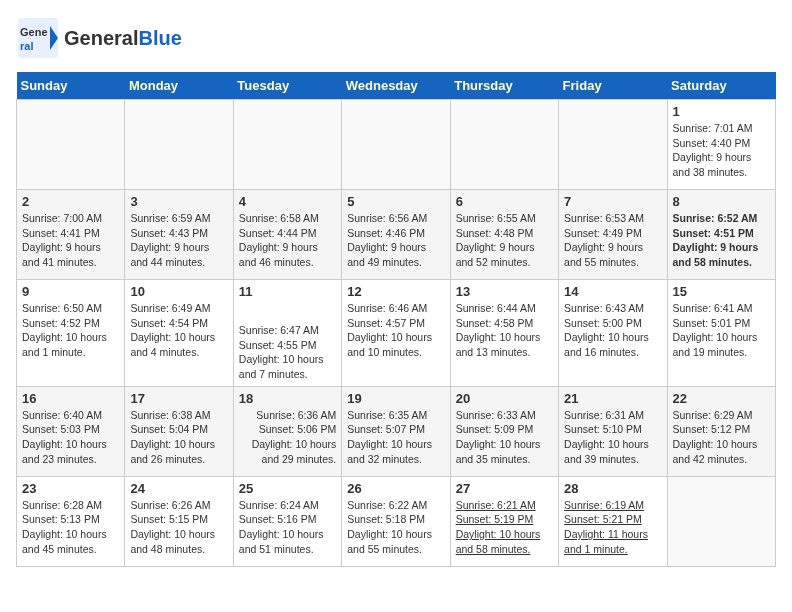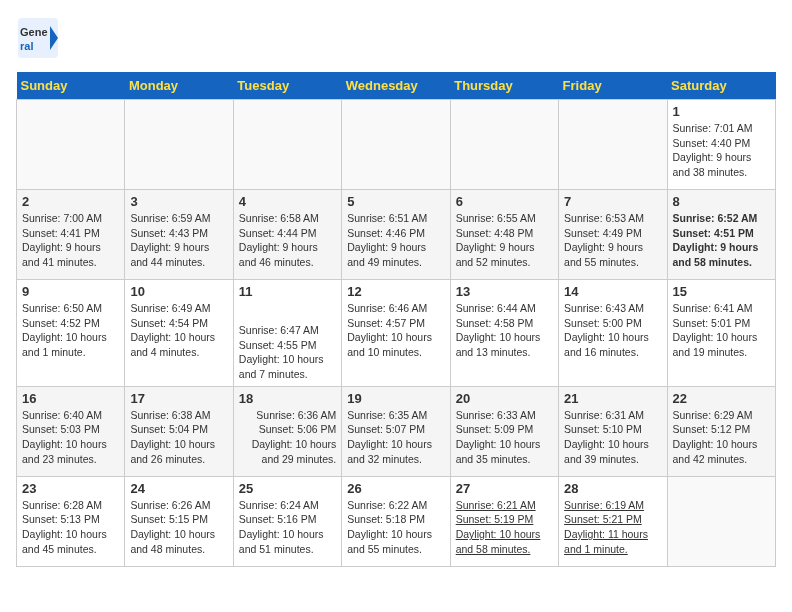--- a/index.html
+++ b/index.html
@@ -34,21 +34,21 @@
       font-size: 15px;
       color: #555;
     }
     table {
       width: 100%;
       border-collapse: collapse;
       font-size: 11px;
     }
     thead tr th {
       background: #1565c0;
-      color: #fde047;
+      color: #fef9c3;
       padding: 6px 4px;
       text-align: left;
       font-size: 13px;
       font-weight: bold;
     }
     tbody tr td {
       border: 1px solid #ccc;
       vertical-align: top;
       padding: 4px 5px;
       width: calc(100% / 7);
@@ -78,20 +78,23 @@
 <body>
 
 <div class="header-area">
   <div class="logo">
     <svg width="44" height="44" viewBox="0 0 44 44">
       <rect x="2" y="2" width="40" height="40" rx="4" fill="#e8f0fe"></rect>
       <text x="4" y="20" font-size="11" font-weight="bold" fill="#333" font-family="Arial">Gene</text>
       <text x="4" y="34" font-size="11" font-weight="bold" fill="#1565c0" font-family="Arial">ral</text>
       <polygon points="34,10 42,22 34,34" fill="#1565c0"></polygon>
     </svg>
+    <div>
+      <span style="font-size:20px;font-weight:bold;color:#333;">General</span><span style="font-size:20px;font-weight:bold;color:#1565c0;">Blue</span>
+    </div>
   </div>
   <div class="title-area">
     <div class="main-title"></div>
     <div class="subtitle"></div>
   </div>
 </div>
 
 <table>
   <thead>
     <tr>
@@ -133,21 +136,21 @@
 Daylight: 9 hours and 44 minutes.</div>
         </td>
         <td>
           <span class="day-number">4</span>
           <div class="day-info" style="white-space: pre-line;">Sunrise: 6:58 AM
 Sunset: 4:44 PM
 Daylight: 9 hours and 46 minutes.</div>
         </td>
         <td>
           <span class="day-number">5</span>
-          <div class="day-info" style="white-space: pre-line;">Sunrise: 6:51 AM
+          <div class="day-info" style="white-space: pre-line;">Sunrise: 6:56 AM
 Sunset: 4:46 PM
 Daylight: 9 hours and 49 minutes.</div>
         </td>
         <td>
           <span class="day-number">6</span>
           <div class="day-info" style="white-space: pre-line;">Sunrise: 6:55 AM
 Sunset: 4:48 PM
 Daylight: 9 hours and 52 minutes.</div>
         </td>
         <td>

